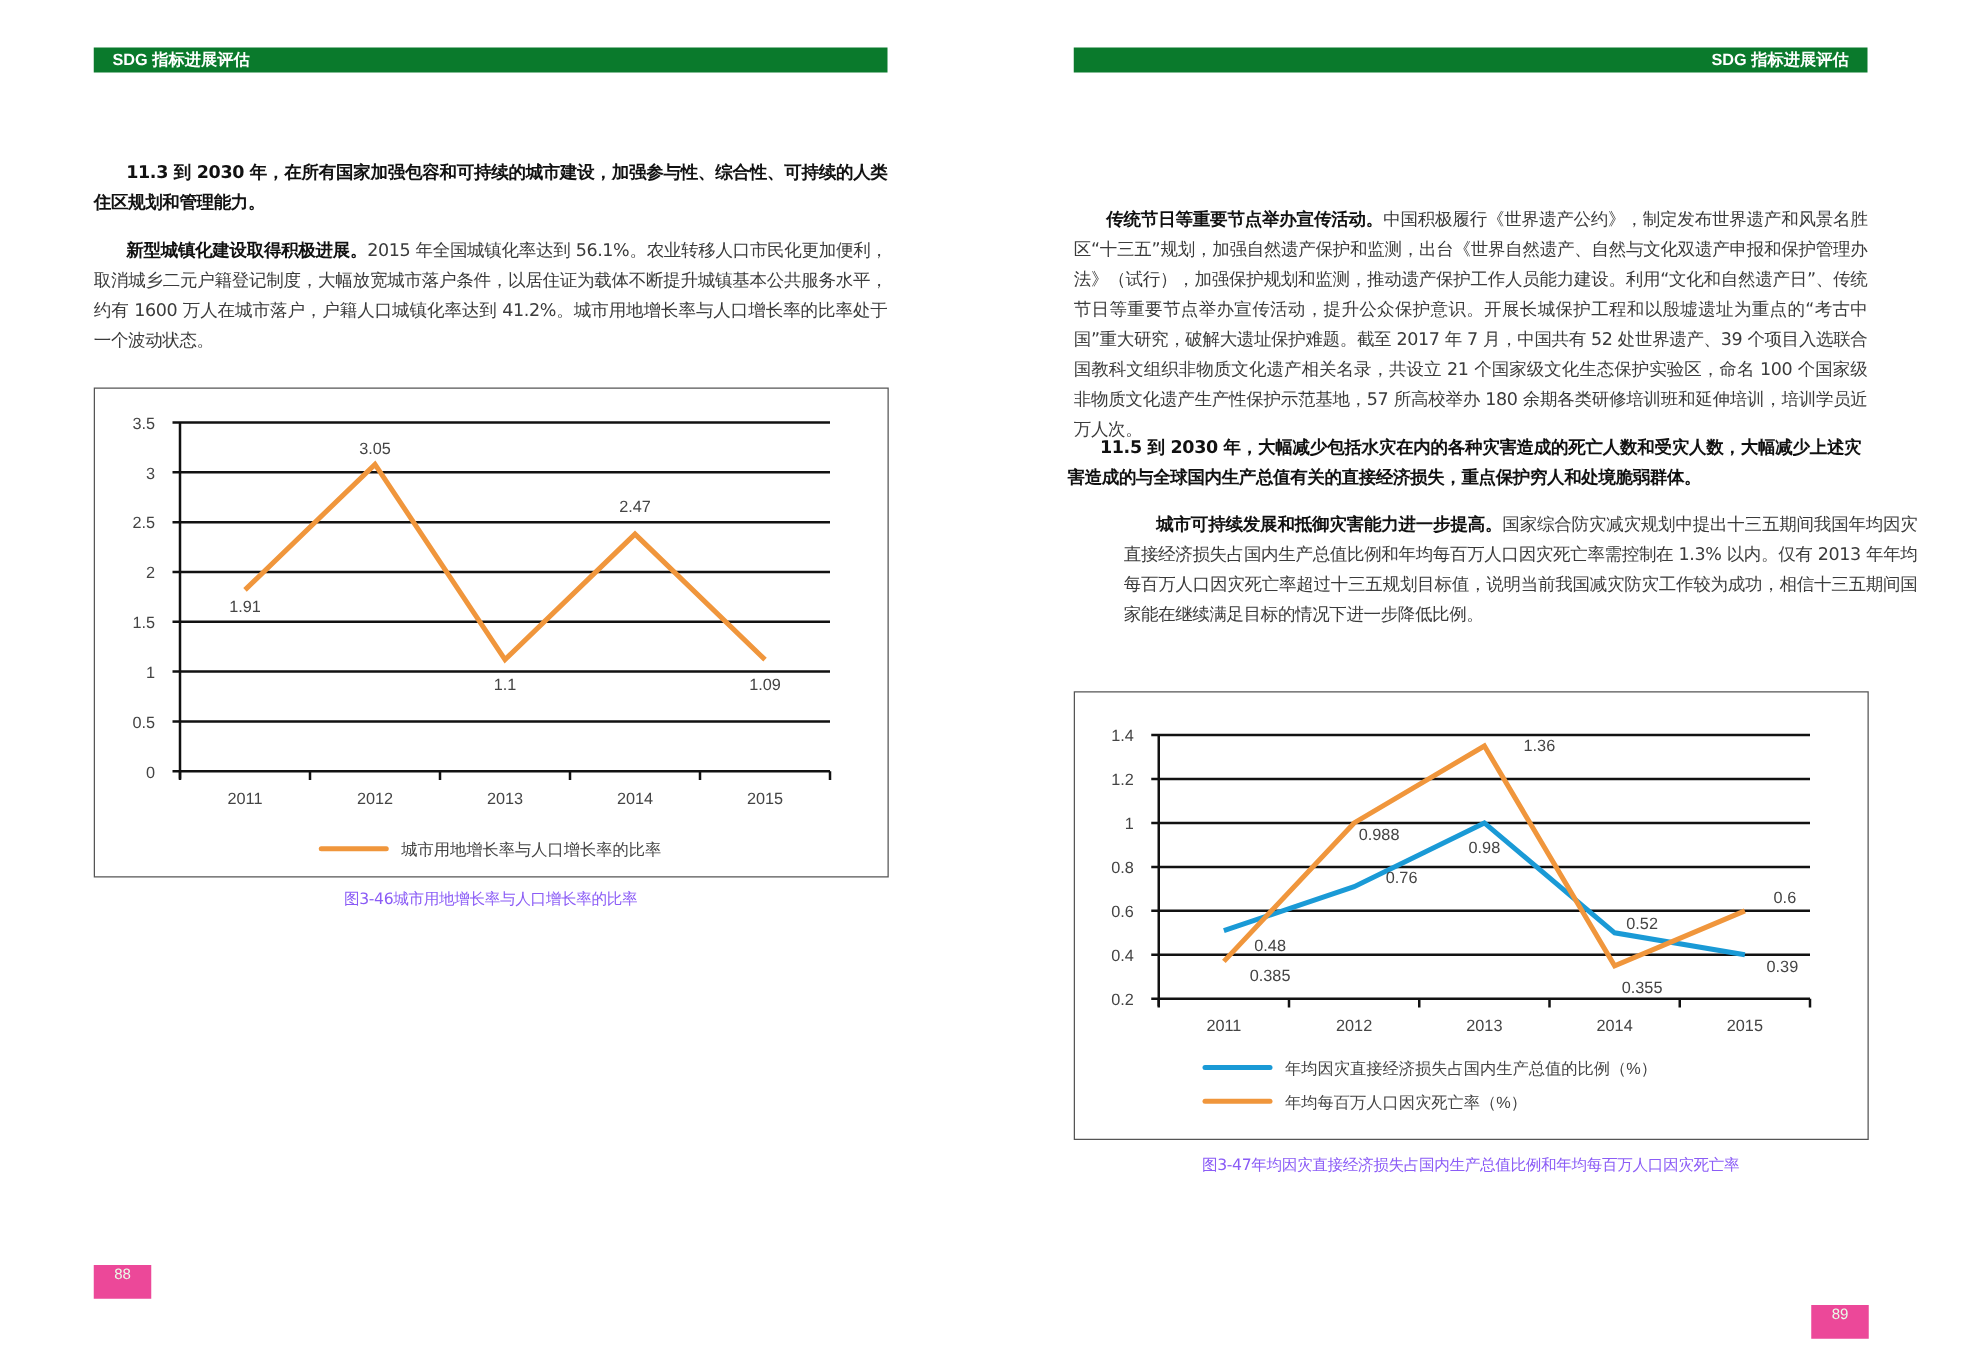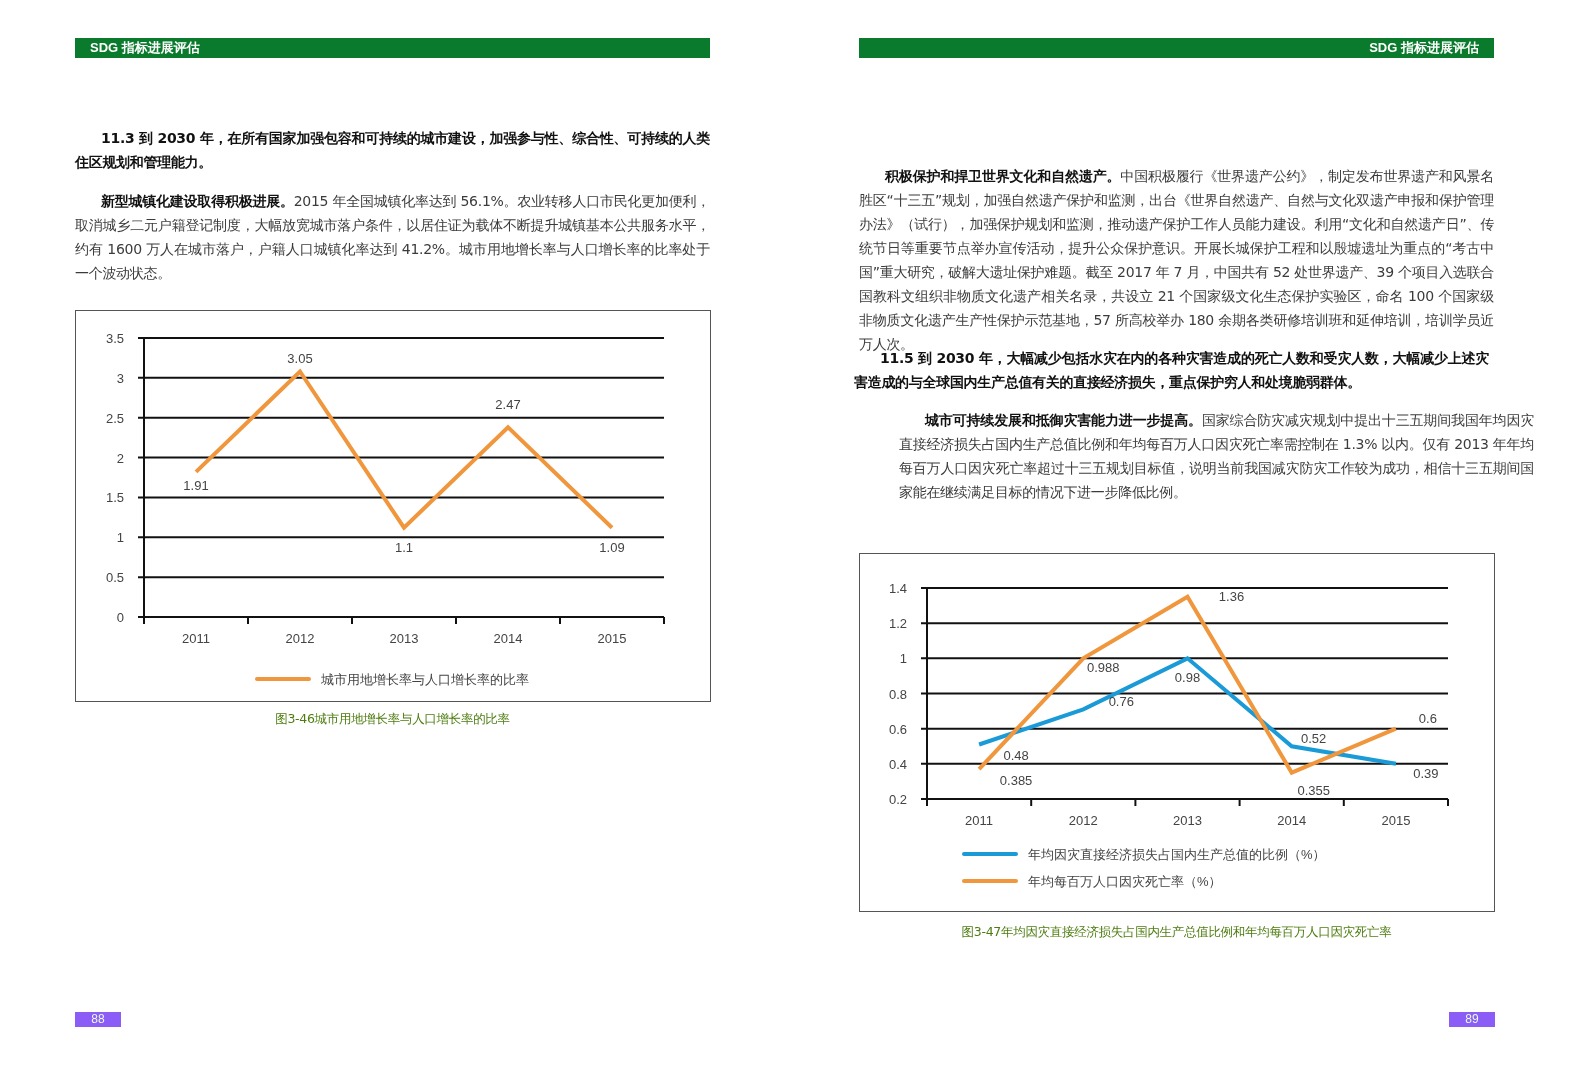--- a/index.html
+++ b/index.html
@@ -8,22 +8,22 @@
   .page-left { left:0; width:793px; }
   .page-right { left:793px; width:794px; }
   .header-bar { position:absolute; top:38px; height:20px; background:#0a7a2c; color:#fff; font-family:"Liberation Sans",sans-serif; font-weight:bold; font-size:13px; line-height:20px; }
   .page-left .header-bar { left:75px; width:635px; padding-left:15px; box-sizing:border-box; }
   .page-right .header-bar { left:66px; width:635px; padding-right:15px; box-sizing:border-box; text-align:right; }
   .text-block { position:absolute; font-size:14px; line-height:24px; color:#3b3b3b; text-align:justify; font-family:"DejaVu Sans",sans-serif; letter-spacing:-0.3px; }
   .text-block.heading { font-weight:bold; color:#111; }
   .indent { text-indent:26px; }
   .lead { font-weight:bold; color:#111; }
   .chart-box { position:absolute; border:1px solid #555; background:#fff; }
-  .caption { position:absolute; font-size:12.5px; color:#4d7c0f; text-align:center; font-family:"DejaVu Sans",sans-serif; letter-spacing:-0.3px; }
-  .page-num { position:absolute; top:1012px; width:46px; height:15px; background:#8b5cf6; color:#eafbe8; font-size:12px; line-height:15px; text-align:center; font-family:"Liberation Sans",sans-serif; }
+  .caption { position:absolute; font-size:12.5px; color:#8b5cf6; text-align:center; font-family:"DejaVu Sans",sans-serif; letter-spacing:-0.3px; }
+  .page-num { position:absolute; top:1012px; width:46px; height:27px; background:#ec4899; color:#eafbe8; font-size:12px; line-height:15px; text-align:center; font-family:"Liberation Sans",sans-serif; }
   svg text { font-family:"Liberation Sans",sans-serif; }
 </style>
 </head>
 <body>
 
 <div class="page page-left">
   <div class="header-bar">SDG 指标进展评估</div>
 
   <div class="text-block heading indent" style="left:75px; top:126px; width:635px;">11.3 到 2030 年，在所有国家加强包容和可持续的城市建设，加强参与性、综合性、可持续的人类住区规划和管理能力。</div>
 
@@ -75,21 +75,21 @@
   <div class="caption" style="left:75px; top:711px; width:635px;">图3-46城市用地增长率与人口增长率的比率</div>
 
   <div class="page-num" style="left:75px;">88</div>
 </div>
 
 <div class="page page-right">
   <div class="header-bar">SDG 指标进展评估</div>
 
 
   <div class="text-block indent" style="left:66px; top:164px; width:635px;">
-    <span class="lead">积极保护和捍卫世界文化和自然遗产。</span><span>中国积极履行《世界遗产公约》，制定发布世界遗产和风景名胜区“十三五”规划，加强自然遗产保护和监测，出台《世界自然遗产、自然与文化双遗产申报和保护管理办法》（试行），加强保护规划和监测，推动遗产保护工作人员能力建设。利用“文化和自然遗产日”、传统节日等重要节点举办宣传活动，提升公众保护意识。开展长城保护工程和以殷墟遗址为重点的“考古中国”重大研究，破解大遗址保护难题。截至 2017 年 7 月，中国共有 52 处世界遗产、39 个项目入选联合国教科文组织非物质文化遗产相关名录，共设立 21 个国家级文化生态保护实验区，命名 100 个国家级非物质文化遗产生产性保护示范基地，57 所高校举办 180 余期各类研修培训班和延伸培训，培训学员近万人次。</span>
+    <span class="lead">传统节日等重要节点举办宣传活动。</span><span>中国积极履行《世界遗产公约》，制定发布世界遗产和风景名胜区“十三五”规划，加强自然遗产保护和监测，出台《世界自然遗产、自然与文化双遗产申报和保护管理办法》（试行），加强保护规划和监测，推动遗产保护工作人员能力建设。利用“文化和自然遗产日”、传统节日等重要节点举办宣传活动，提升公众保护意识。开展长城保护工程和以殷墟遗址为重点的“考古中国”重大研究，破解大遗址保护难题。截至 2017 年 7 月，中国共有 52 处世界遗产、39 个项目入选联合国教科文组织非物质文化遗产相关名录，共设立 21 个国家级文化生态保护实验区，命名 100 个国家级非物质文化遗产生产性保护示范基地，57 所高校举办 180 余期各类研修培训班和延伸培训，培训学员近万人次。</span>
   </div>
 
   <div class="text-block heading indent" style="left:61px; top:346px; width:635px;">11.5 到 2030 年，大幅减少包括水灾在内的各种灾害造成的死亡人数和受灾人数，大幅减少上述灾害造成的与全球国内生产总值有关的直接经济损失，重点保护穷人和处境脆弱群体。</div>
 
   <div class="text-block indent" style="left:66px; top:408px; width:635px;margin-left:40px;">
     <span class="lead">城市可持续发展和抵御灾害能力进一步提高。</span><span>国家综合防灾减灾规划中提出十三五期间我国年均因灾直接经济损失占国内生产总值比例和年均每百万人口因灾死亡率需控制在 1.3% 以内。仅有 2013 年年均每百万人口因灾死亡率超过十三五规划目标值，说明当前我国减灾防灾工作较为成功，相信十三五期间国家能在继续满足目标的情况下进一步降低比例。</span>
   </div>
 
   <div class="chart-box" style="left:66px; top:553px; width:634px; height:357px;">
     <svg id="chart2" width="634" height="357">
@@ -133,14 +133,14 @@
         <text x="567.9000000000001" y="168.66666666666669" text-anchor="middle" font-size="13" fill="#444">0.6</text>
         <line x1="104" x2="156" y1="300" y2="300" stroke="#1a9ad6" stroke-width="4" stroke-linecap="round"></line>
         <text x="168" y="305" font-size="13" fill="#444">年均因灾直接经济损失占国内生产总值的比例（%）</text>
         <line x1="104" x2="156" y1="327" y2="327" stroke="#f0963c" stroke-width="4" stroke-linecap="round"></line>
         <text x="168" y="332" font-size="13" fill="#444">年均每百万人口因灾死亡率（%）</text>
       </svg>
   </div>
 
   <div class="caption" style="left:66px; top:924px; width:635px;">图3-47年均因灾直接经济损失占国内生产总值比例和年均每百万人口因灾死亡率</div>
 
-  <div class="page-num" style="left:656px;">89</div>
+  <div class="page-num" style="left:656px;margin-top:32px;">89</div>
 </div>
 
 </body></html>

